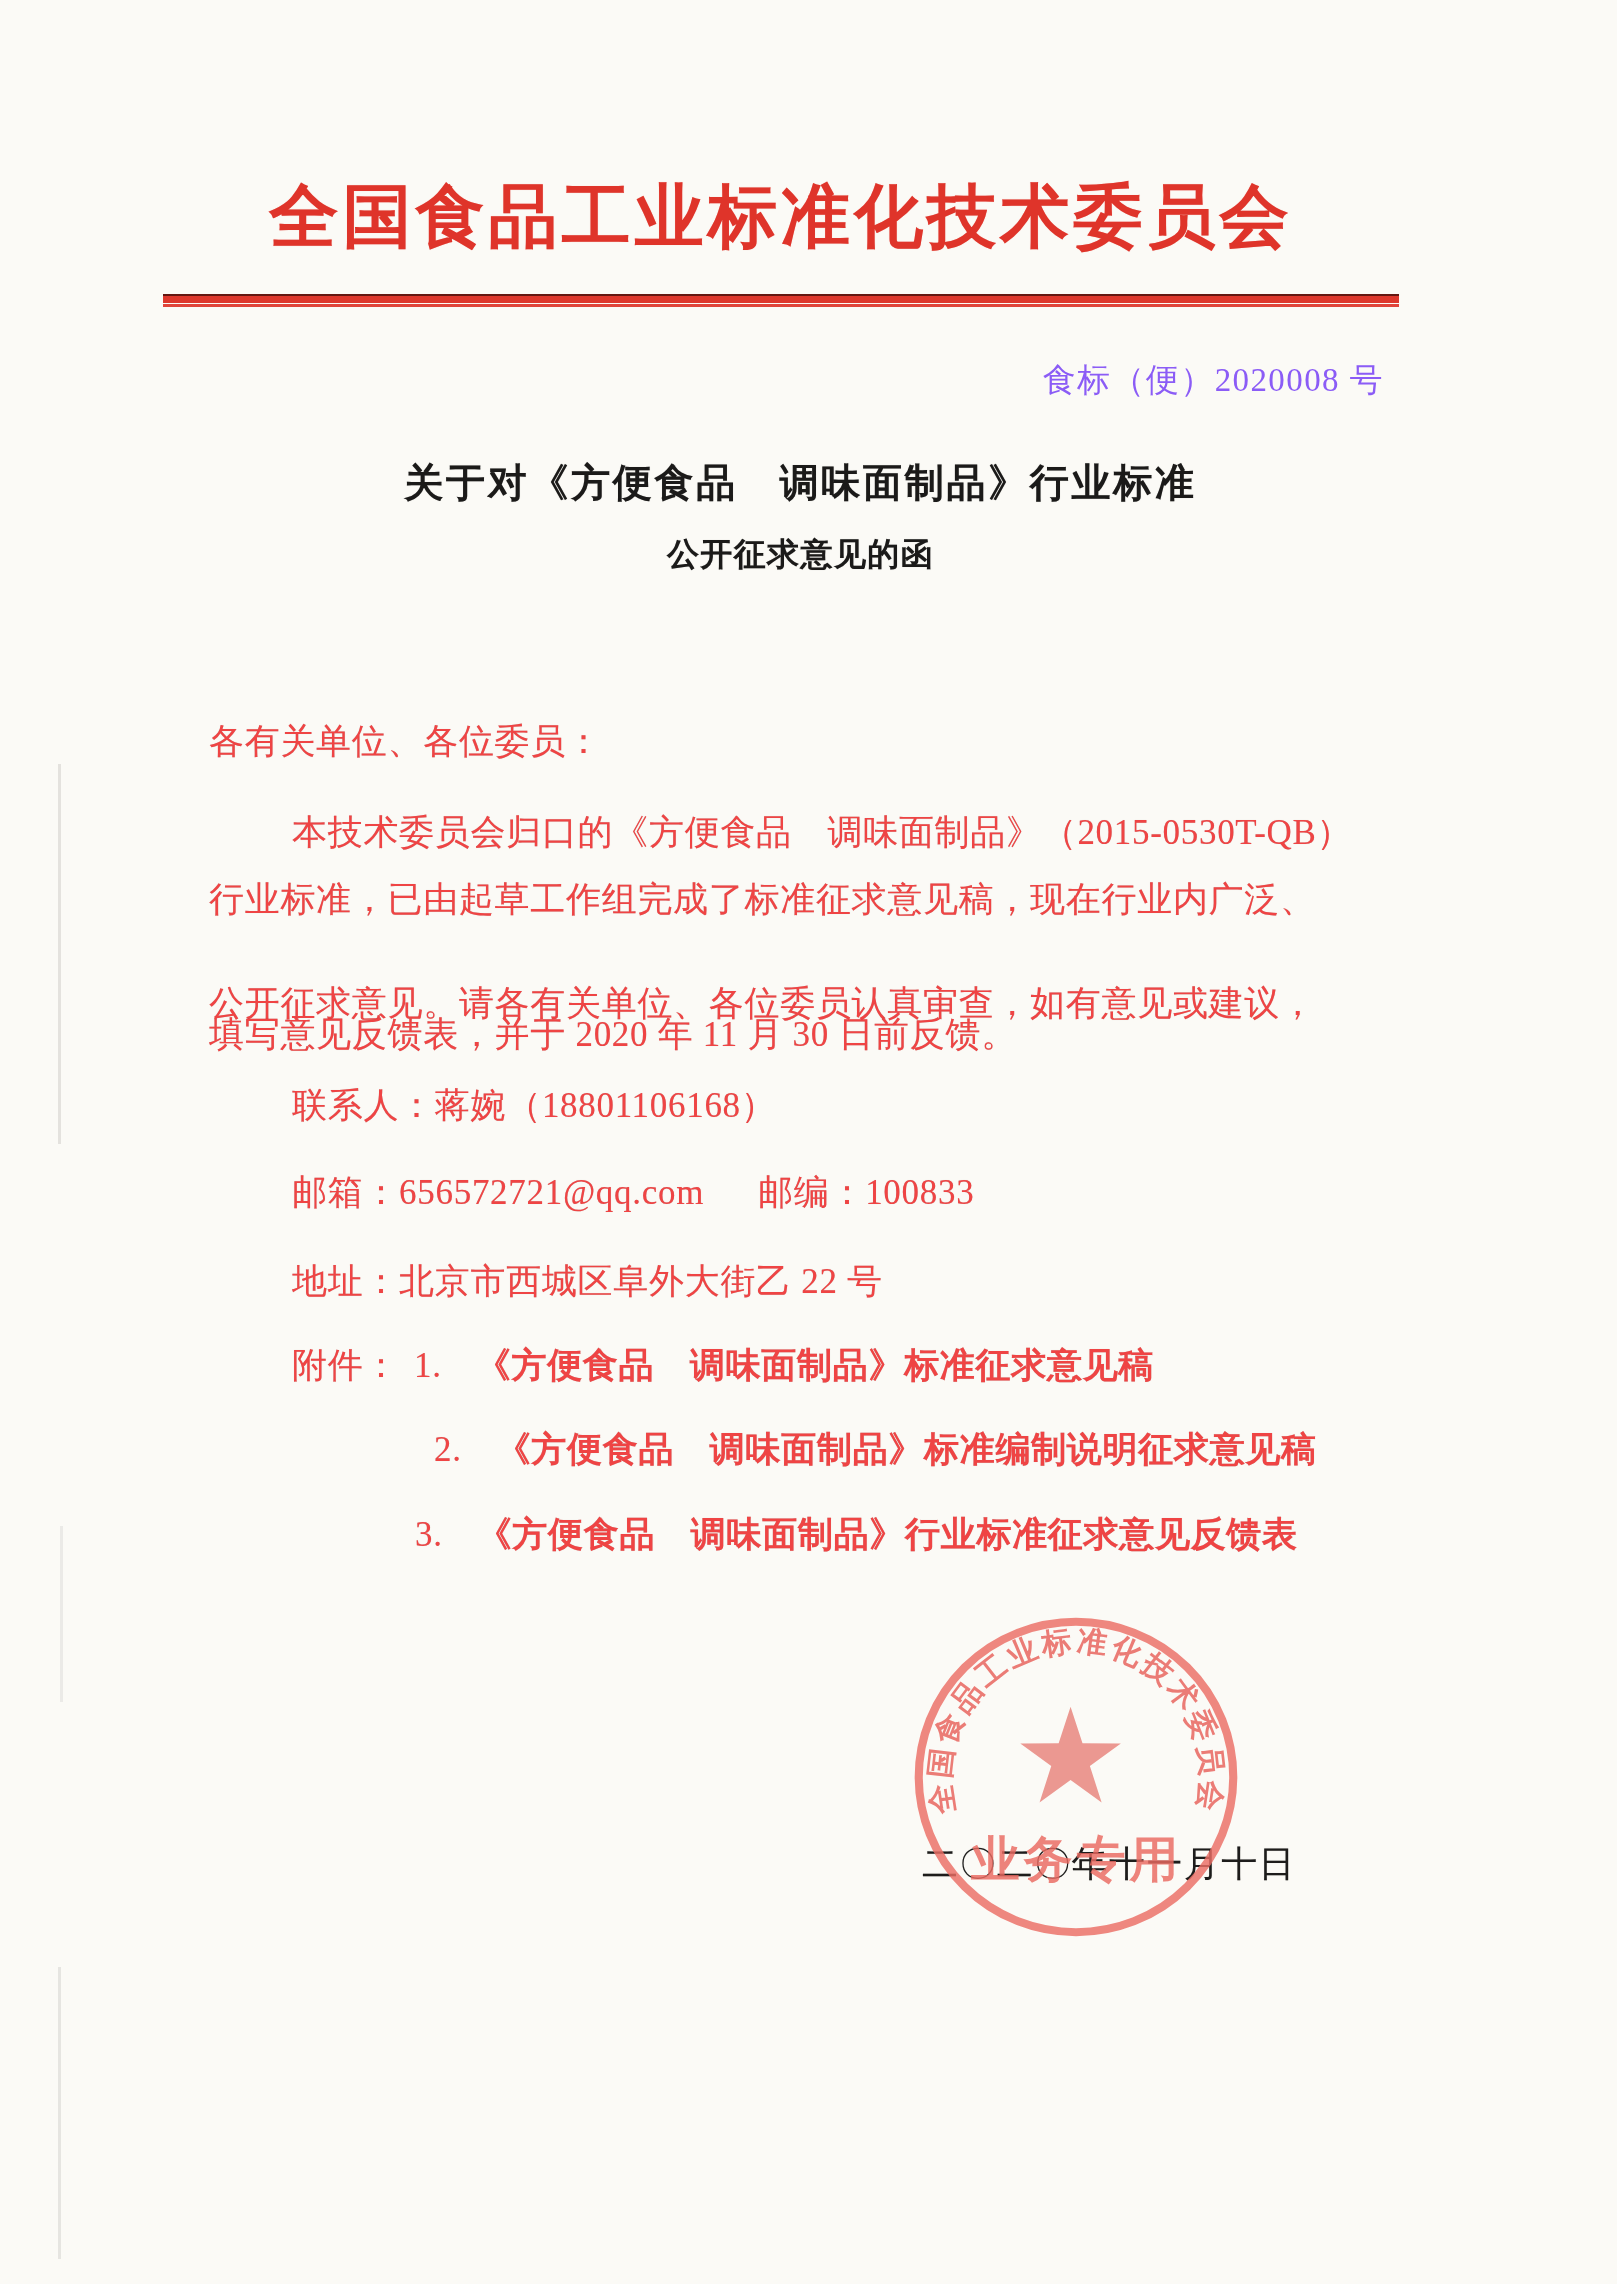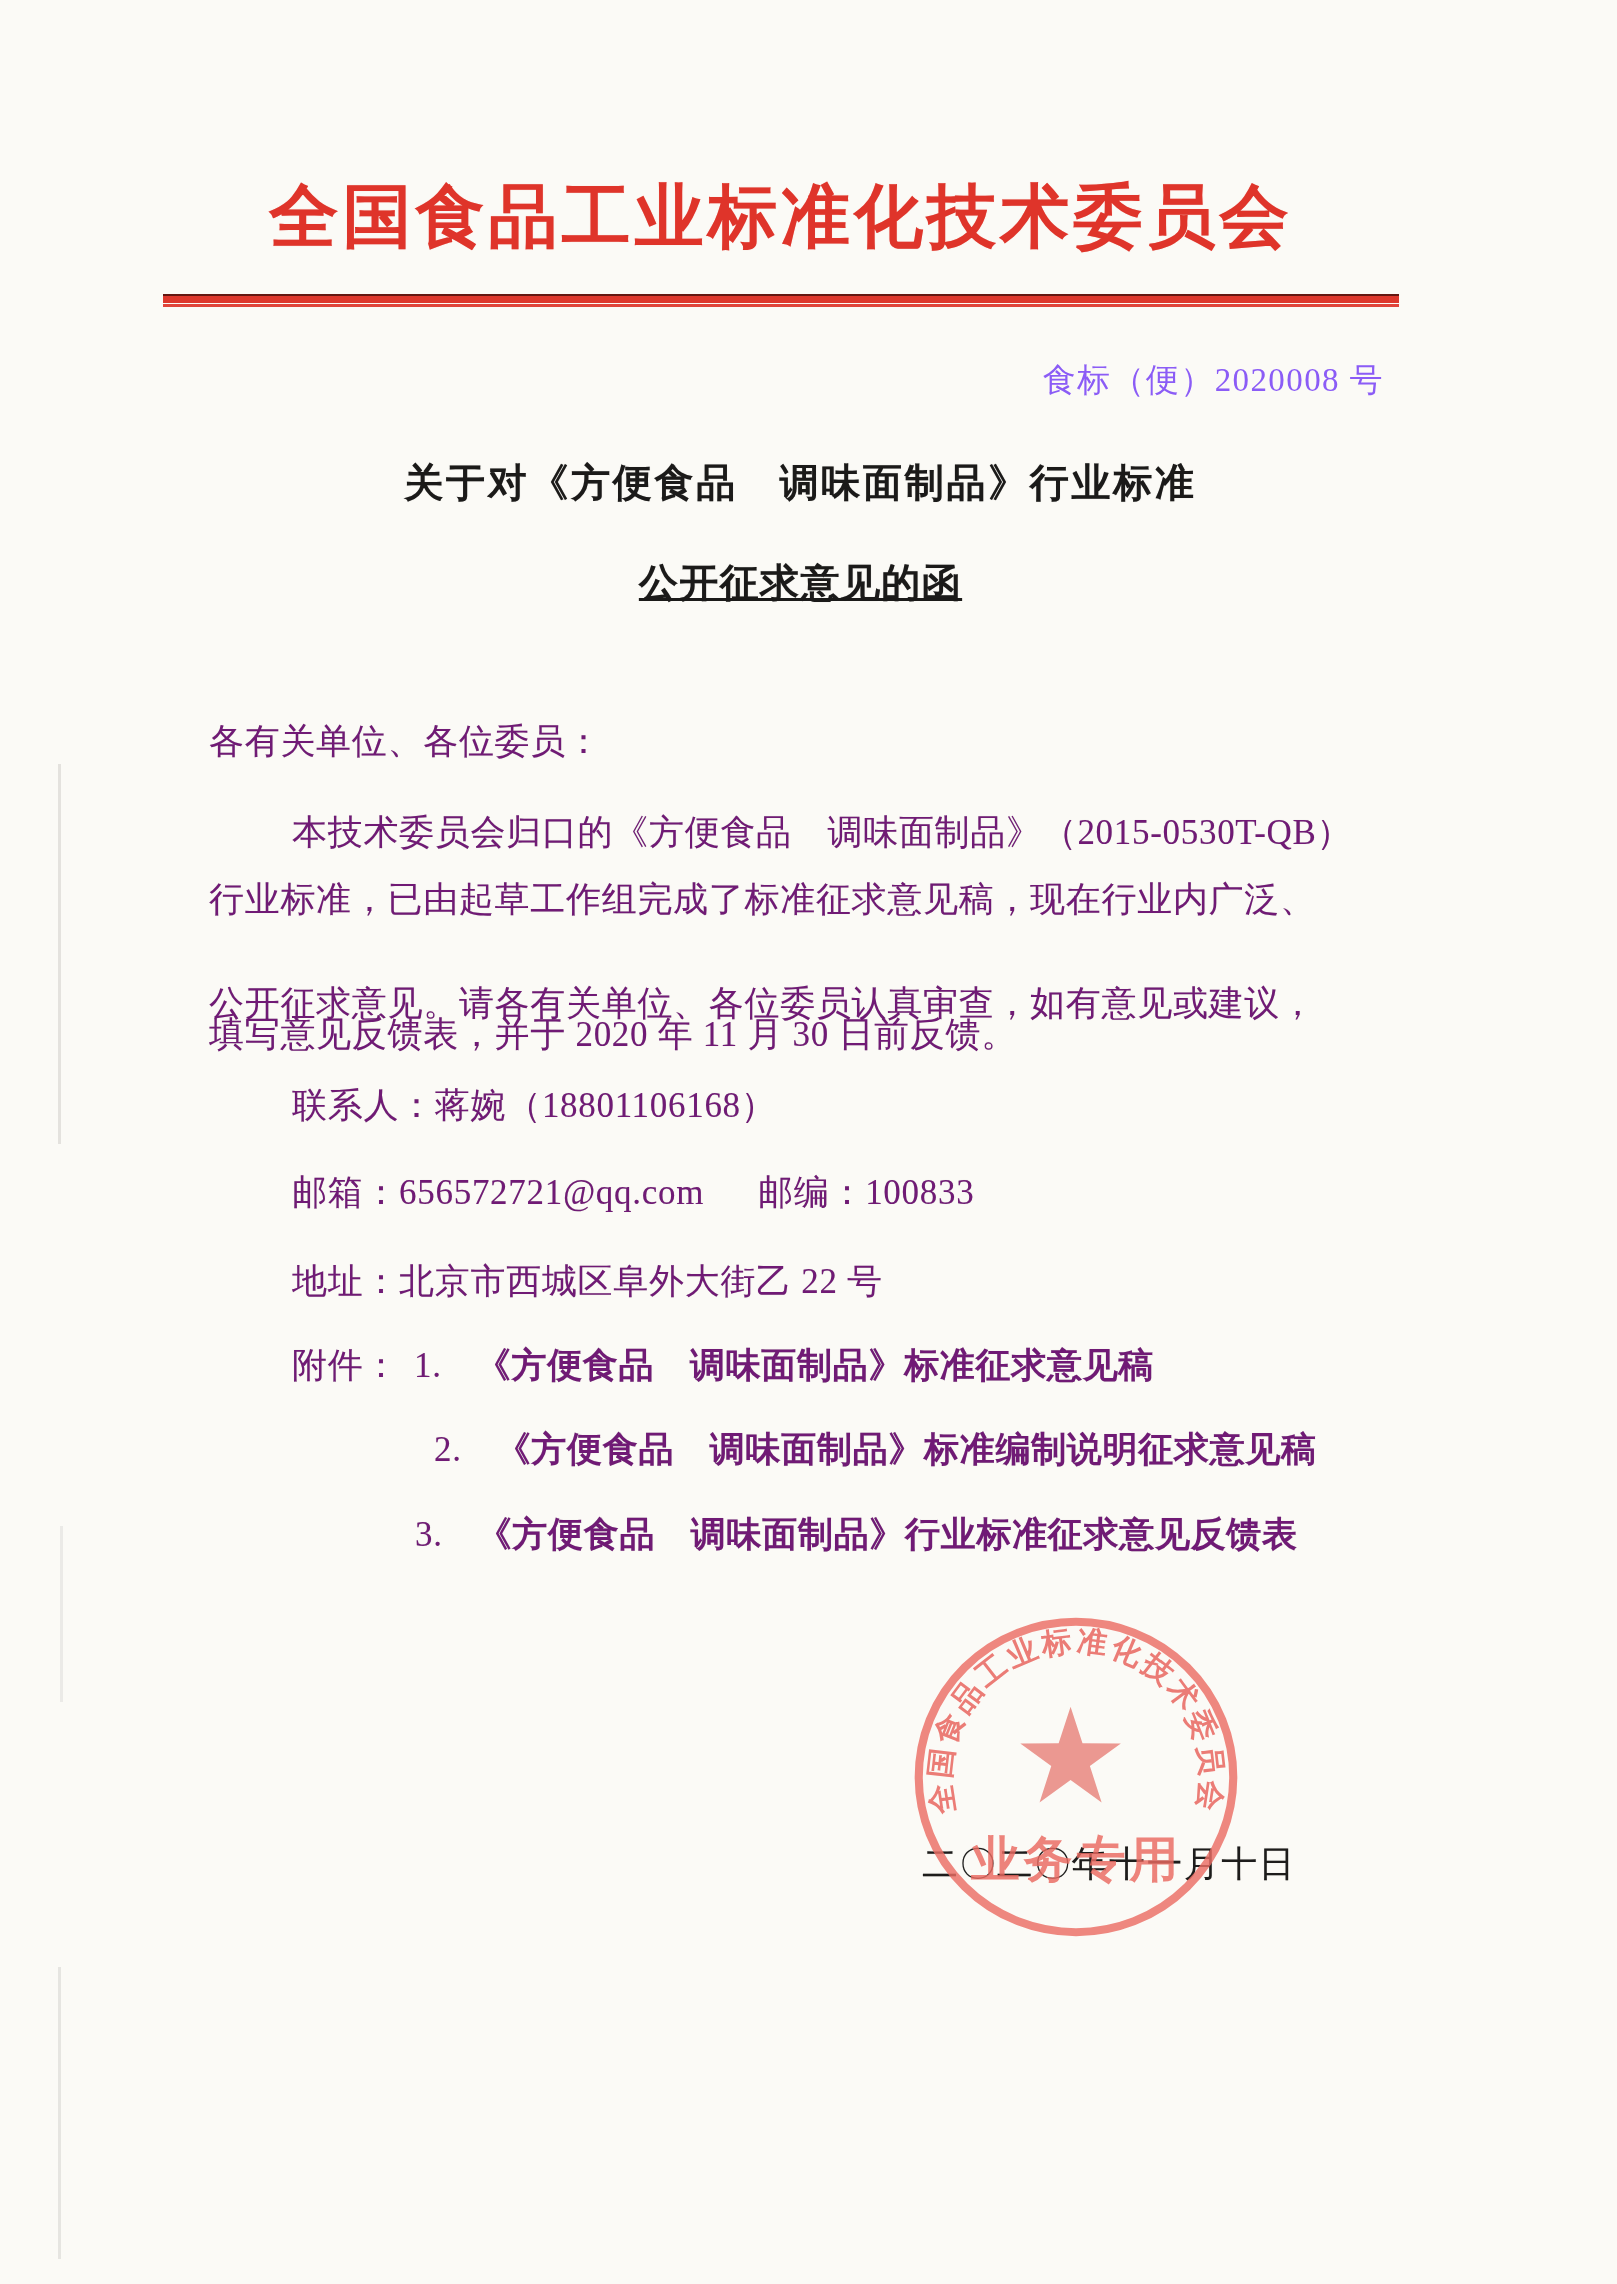--- a/index.html
+++ b/index.html
@@ -38,24 +38,24 @@
     white-space:nowrap;
   }
   
   .doc-title{
     left:190px;width:1221px;text-align:center;
     font-family:"Liberation Sans","DejaVu Sans",sans-serif;
     font-weight:700;color:#1b1a19;white-space:nowrap;
     text-shadow:0 0 0.7px rgba(0,0,0,.35);
   }
   .doc-title-1{top:456px;font-size:39px;letter-spacing:2.7px;}
-  .doc-title-2{top:556px;font-size:39px;letter-spacing:1.4px;text-decoration:underline;}
+  .doc-title-2{top:533px;font-size:32px;letter-spacing:1.4px;}
   
   .body-text{
-    font-size:35px;color:#701a75;white-space:nowrap;
+    font-size:35px;color:#ef4444;white-space:nowrap;
     text-shadow:0 0 0.7px rgba(0,0,0,.22);
     letter-spacing:0.7px;
     text-align:center;
   }
   .salutation{left:209px;top:718px;font-size:35px;}
   .bl-1{left:292px;top:809px;}
   .bl-2{left:209px;top:876px;}
   .bl-3{left:209px;top:980px;}
   .bl-4{left:209px;top:1011px;}
   .contact-1{left:292px;top:1082px;}

